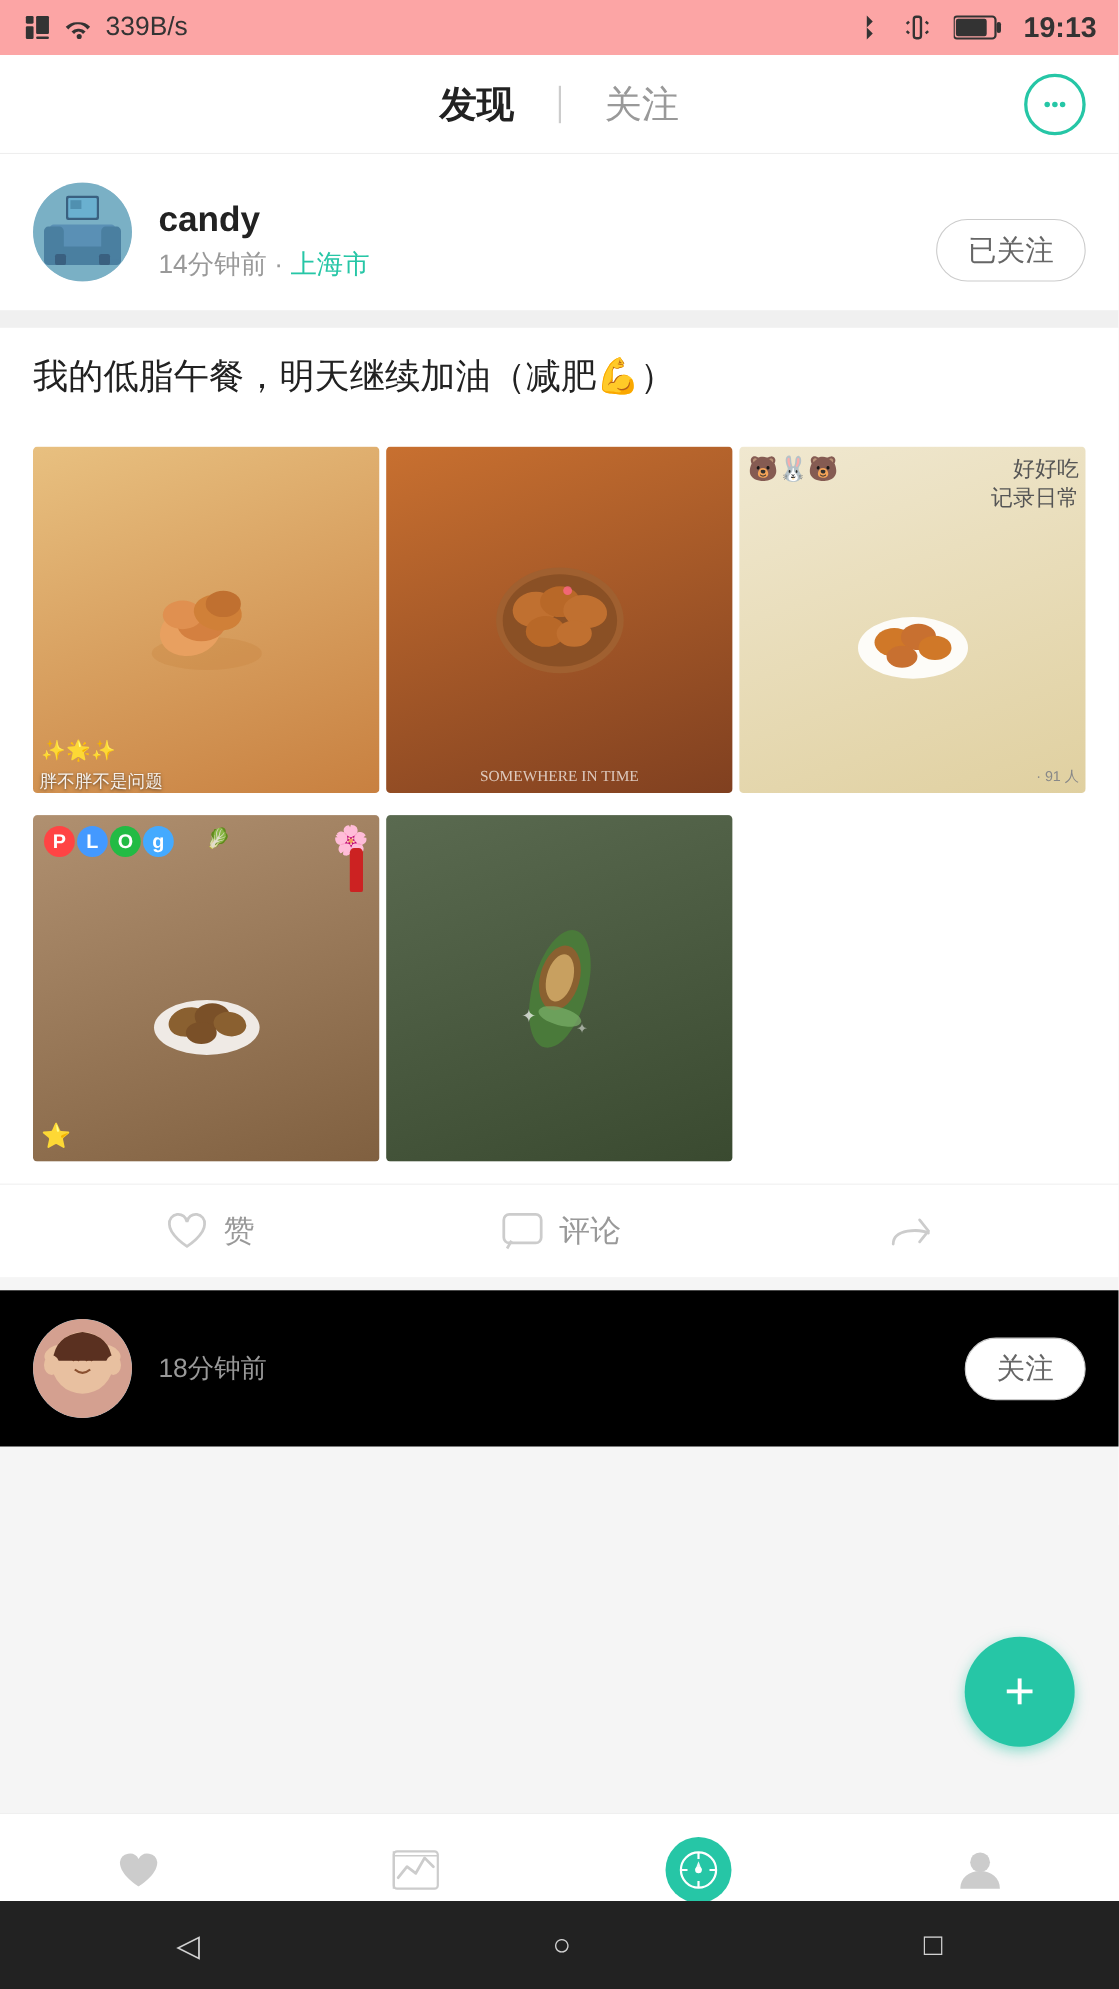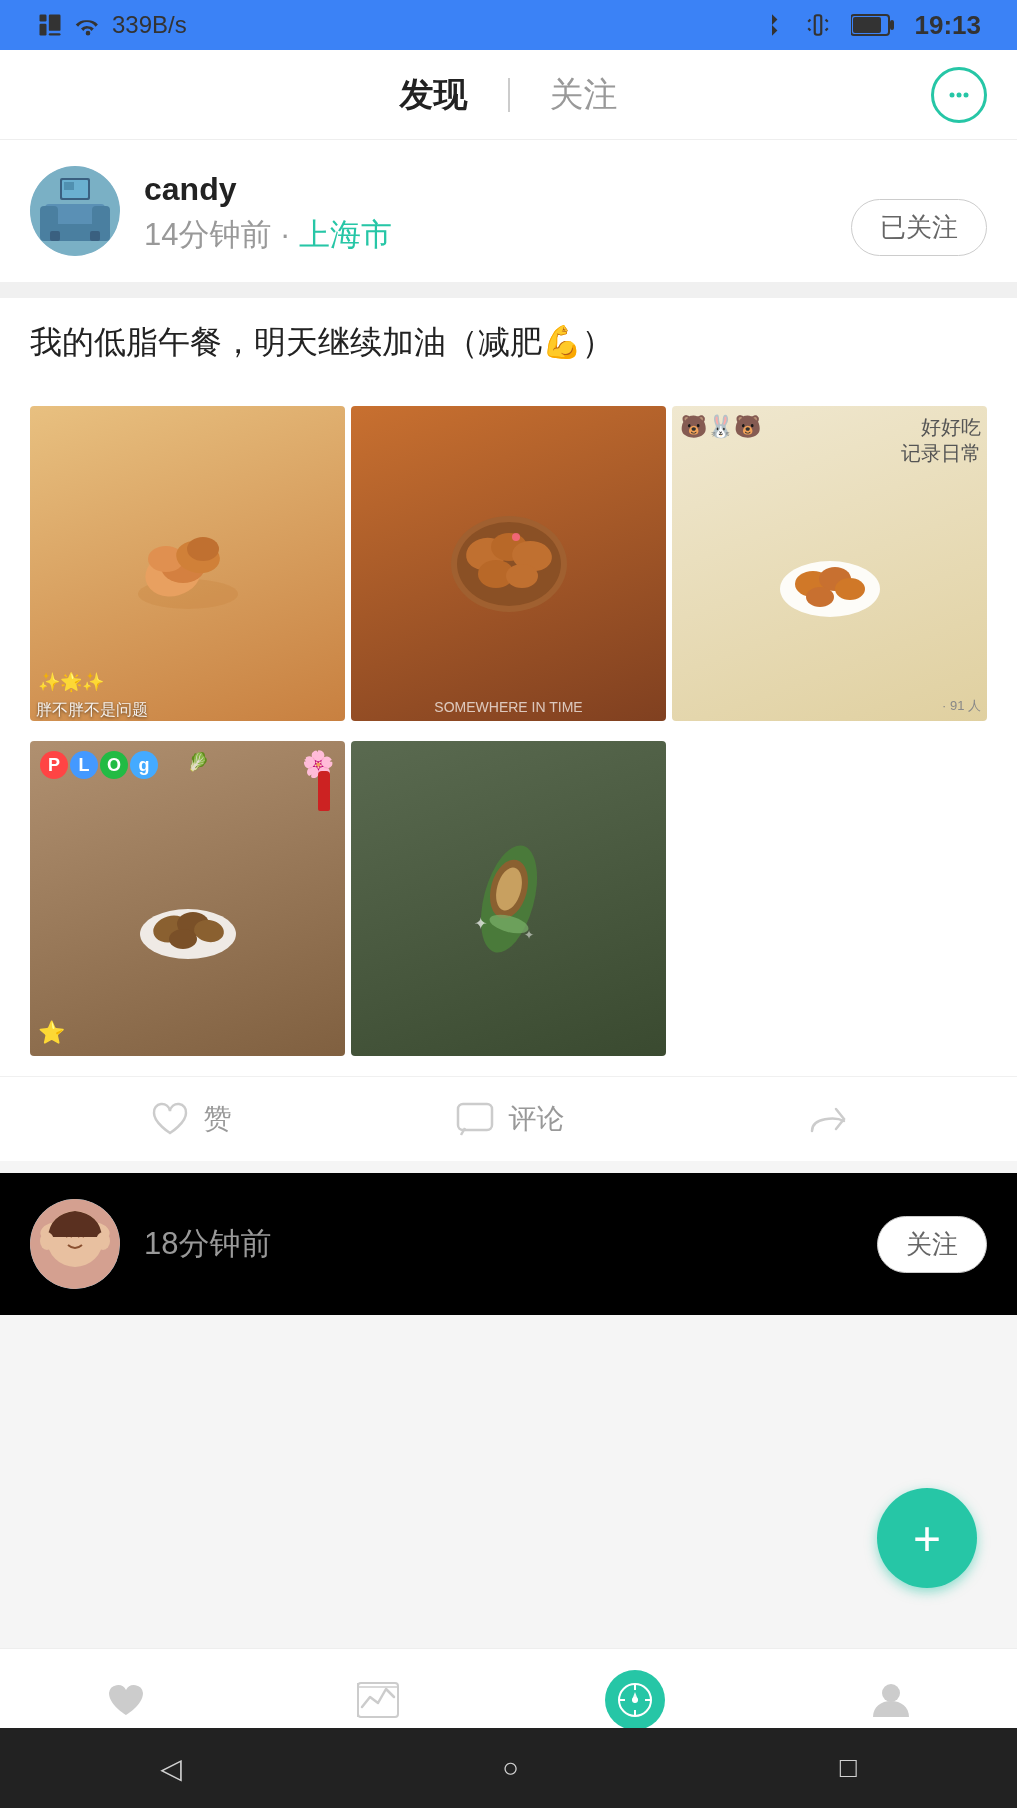--- a/index.html
+++ b/index.html
@@ -9,26 +9,26 @@
       width: 1017px;
       min-height: 1808px;
       background: #f5f5f5;
       font-family: -apple-system, "PingFang SC", "Helvetica Neue", sans-serif;
       position: relative;
       overflow-x: hidden;
     }
 
     
     .status-bar {
-      background: #3b82f6;
+      background: #fca5a5;
       height: 50px;
       display: flex;
       align-items: center;
       justify-content: space-between;
-      padding: 0 36px;
+      padding: 0 20px;
       font-size: 24px;
       color: #333;
     }
     .status-left {
       display: flex;
       align-items: center;
       gap: 10px;
     }
     .status-right {
       display: flex;
@@ -113,21 +113,21 @@
     .user-detail {
       flex: 1;
     }
     .username {
       font-size: 32px;
       font-weight: bold;
       color: #222;
       margin-bottom: 6px;
     }
     .user-meta {
-      font-size: 31px;
+      font-size: 24px;
       color: #999;
     }
     .user-meta span.location {
       color: #26c6a6;
       cursor: pointer;
     }
     .follow-btn {
       border: 1.5px solid #ccc;
       border-radius: 30px;
       padding: 10px 28px;
@@ -409,21 +409,21 @@
               <ellipse cx="75" cy="30" rx="16" ry="12" fill="#c07030"></ellipse>
             </svg>
           </div>
           <div class="img-tag-text">胖不胖不是问题</div>
 
           <div style="position:absolute;bottom:28px;left:8px;font-size:18px;">✨🌟✨</div>
         </div>
       </div>
 
       <div class="img-item">
-        <div class="img-placeholder" style="background: linear-gradient(160deg, #c87030 0%, #804020 100%);">
+        <div class="img-placeholder" style="background: linear-gradient(160deg, #c87030 0%, #804020 100%); font-family: Liberation Serif, serif;">
           <div style="display:flex;flex-direction:column;align-items:center;justify-content:center;height:100%;padding:8px;">
 
             <svg width="130" height="110" viewBox="0 0 130 110">
               <ellipse cx="65" cy="55" rx="58" ry="48" fill="#a06030"></ellipse>
               <ellipse cx="65" cy="55" rx="52" ry="42" fill="#8a5025"></ellipse>
 
               <ellipse cx="42" cy="45" rx="20" ry="16" fill="#c07030" transform="rotate(-10,42,45)"></ellipse>
               <ellipse cx="65" cy="38" rx="18" ry="14" fill="#b86828"></ellipse>
               <ellipse cx="88" cy="47" rx="20" ry="15" fill="#c07030" transform="rotate(8,88,47)"></ellipse>
               <ellipse cx="52" cy="65" rx="18" ry="14" fill="#b86828"></ellipse>

